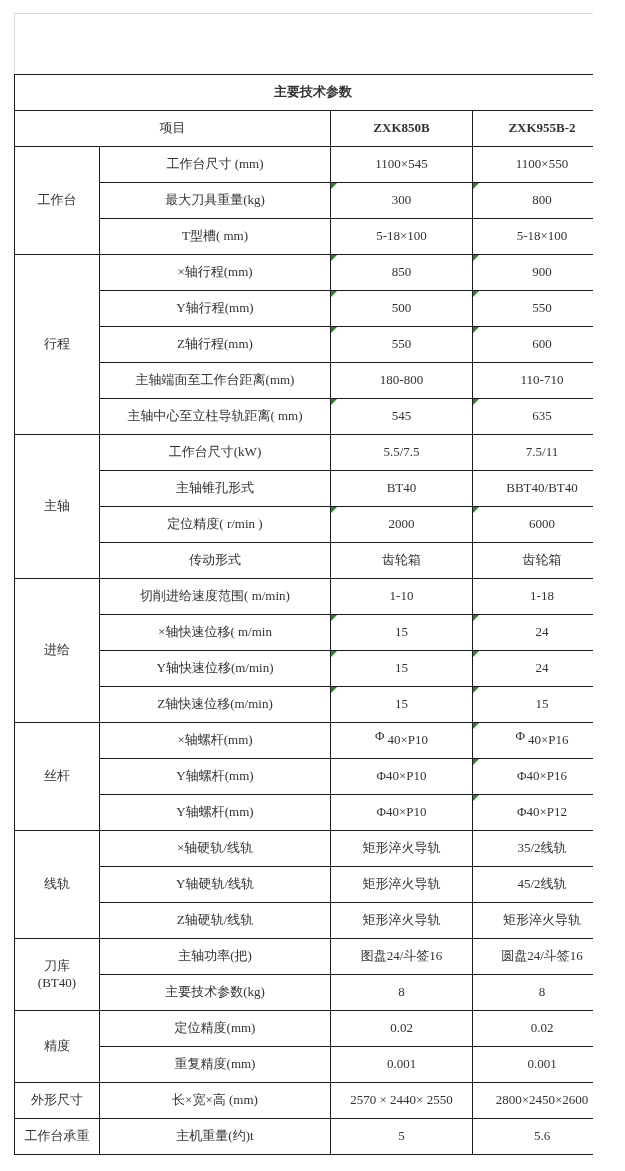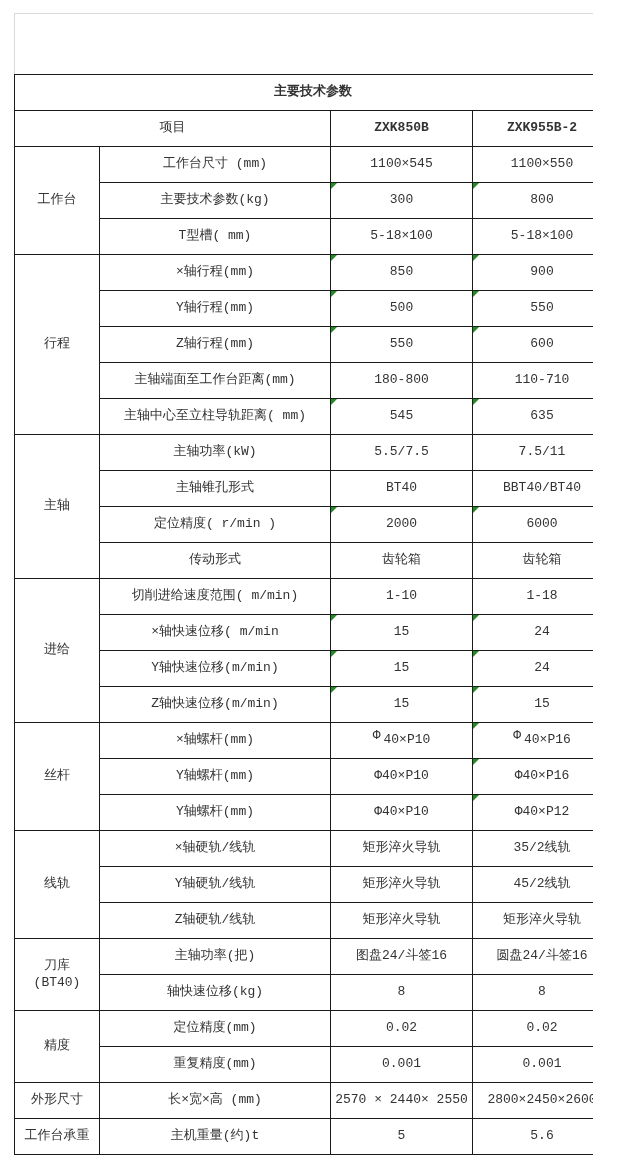--- a/index.html
+++ b/index.html
@@ -1,21 +1,21 @@
 <!DOCTYPE html>
 <html style="--flag-color: #228B22;"><head>
 <meta charset="utf-8">
 <style>
   html, body { margin: 0; padding: 0; background: #ffffff; }
   .page {
     position: relative;
     width: 593px;
     height: 1171px;
     background: #ffffff;
-    font-family: Liberation Mono, monospace;
+    font-family: Liberation Serif, serif;
     overflow: hidden;
   }
   .placeholder-box {
     position: absolute;
     left: 14px; top: 13px;
     width: 595px; height: 60px;
     background: #ffffff;
     border: 1px solid #d9d9d9;
     border-bottom: none;
   }
@@ -86,21 +86,21 @@
       </tr>
     </thead>
     <tbody id="spec-body">
         <tr>
           <td class="group-cell" rowspan="3">工作台</td>
           <td class="label-cell">工作台尺寸 (mm)</td>
           <td class="val-cell">1100×545</td>
           <td class="val-cell">1100×550</td>
         </tr>
         <tr>
-          <td class="label-cell">主要技术参数(kg)</td>
+          <td class="label-cell">最大刀具重量(kg)</td>
           <td class="val-cell">300<span class="flag"></span></td>
           <td class="val-cell">800<span class="flag"></span></td>
         </tr>
         <tr>
           <td class="label-cell">T型槽( mm)</td>
           <td class="val-cell">5-18×100</td>
           <td class="val-cell">5-18×100</td>
         </tr>
         <tr>
           <td class="group-cell" rowspan="5">行程</td>
@@ -123,21 +123,21 @@
           <td class="val-cell">180-800</td>
           <td class="val-cell">110-710</td>
         </tr>
         <tr>
           <td class="label-cell">主轴中心至立柱导轨距离( mm)</td>
           <td class="val-cell">545<span class="flag"></span></td>
           <td class="val-cell">635<span class="flag"></span></td>
         </tr>
         <tr>
           <td class="group-cell" rowspan="4">主轴</td>
-          <td class="label-cell">主轴功率(kW)</td>
+          <td class="label-cell">工作台尺寸(kW)</td>
           <td class="val-cell">5.5/7.5</td>
           <td class="val-cell">7.5/11</td>
         </tr>
         <tr>
           <td class="label-cell">主轴锥孔形式</td>
           <td class="val-cell">BT40</td>
           <td class="val-cell">BBT40/BT40</td>
         </tr>
         <tr>
           <td class="label-cell">定位精度( r/min )</td>
@@ -203,21 +203,21 @@
           <td class="val-cell">矩形淬火导轨</td>
         </tr>
         <tr>
           <td class="group-cell" rowspan="2">刀库
 (BT40)</td>
           <td class="label-cell">主轴功率(把)</td>
           <td class="val-cell">图盘24/斗签16</td>
           <td class="val-cell">圆盘24/斗签16</td>
         </tr>
         <tr>
-          <td class="label-cell">轴快速位移(kg)</td>
+          <td class="label-cell">主要技术参数(kg)</td>
           <td class="val-cell">8</td>
           <td class="val-cell">8</td>
         </tr>
         <tr>
           <td class="group-cell" rowspan="2">精度</td>
           <td class="label-cell">定位精度(mm)</td>
           <td class="val-cell">0.02</td>
           <td class="val-cell">0.02</td>
         </tr>
         <tr>

